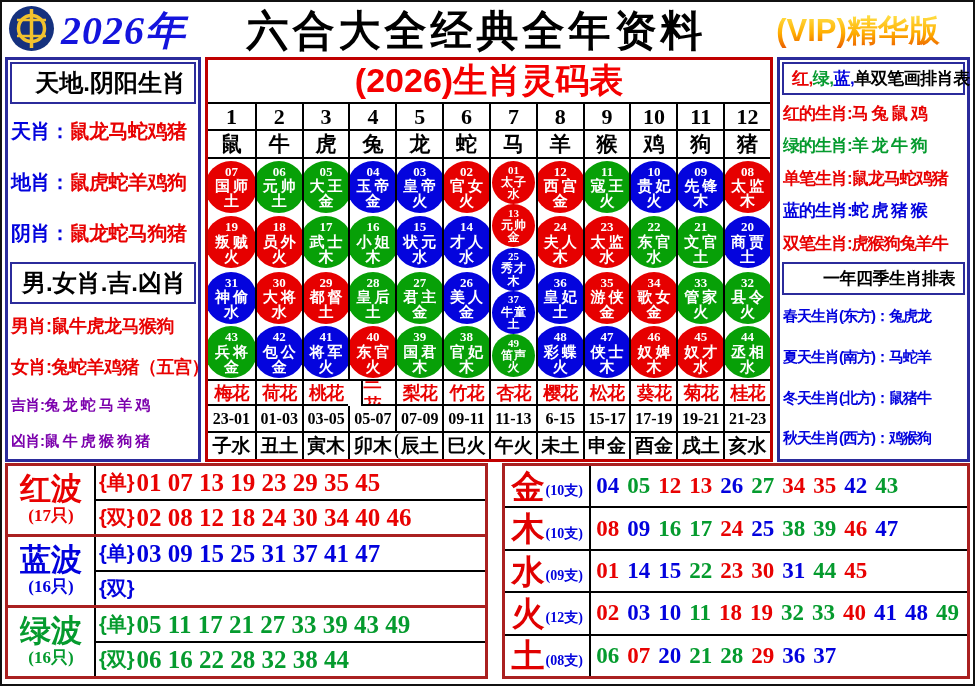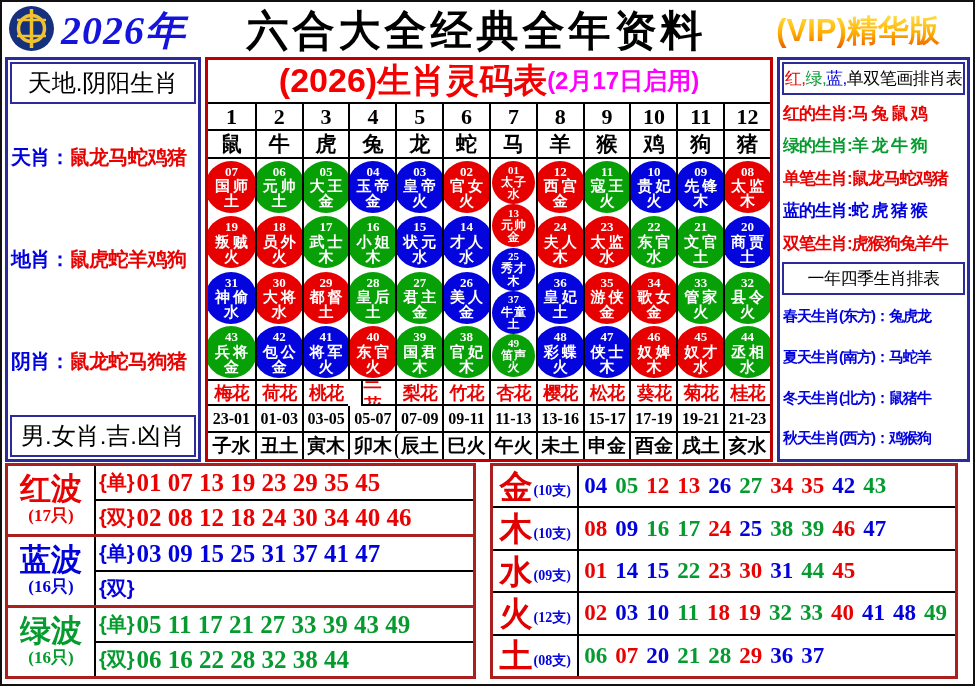--- a/index.html
+++ b/index.html
@@ -21,22 +21,22 @@
   @supports ((-webkit-background-clip:text) or (background-clip:text)){
     .vip{background:linear-gradient(180deg,#ffe24a 10%,#ffae00 55%,#e85500 95%);
          -webkit-background-clip:text; background-clip:text; color:transparent;}
   }
 
   
   .main{height:405px; display:flex; padding:0 3px; gap:4px;}
   .panel{border:3px solid var(--navy); background:#fff; display:flex; flex-direction:column;}
   .left-panel{width:196px;}
   .right-panel{width:193px;}
-  .panel-title{border:2px solid var(--navy); margin:2px; text-align:center; font-weight:400;
-               color:#000; padding:3px 0; white-space:nowrap;}
+  .panel-title{border:2px solid var(--navy); margin:2px; text-align:right; font-weight:700;
+               color:#000; padding:3px 8px; white-space:nowrap;}
   .left-panel .panel-title{font-size:24px;}
   .right-panel .panel-title{font-size:17px; letter-spacing:-0.5px;}
   .rows-area{flex:1; display:flex; flex-direction:column; justify-content:space-around; padding:0 3px;}
   .side-row{font-weight:900; font-size:20px; white-space:nowrap; letter-spacing:-0.5px;}
   .side-row2{font-weight:900; font-size:18px; white-space:nowrap; letter-spacing:-0.5px;}
   .rrow{font-weight:900; font-size:17px; white-space:nowrap; letter-spacing:-1px;}
   .c-red{color:var(--red);} .c-blue{color:var(--blue);} .c-green{color:var(--green);}
   .c-purple{color:var(--purple);} .c-black{color:#000;}
 
   
@@ -58,21 +58,21 @@
   .ball{width:52px; height:52px; border-radius:50%; color:#fff; display:flex; flex-direction:column;
         align-items:center; justify-content:center; line-height:1.02; font-weight:bold; flex-shrink:0;}
   .ball .bn{font-family:"Liberation Serif","DejaVu Serif",serif; font-size:13px;}
   .ball .bt{font-size:15px; letter-spacing:3px; padding-left:3px; white-space:nowrap;}
   .ball .be{font-size:15px;}
   .ball-sm{width:43px; height:43px;}
   .ball-sm .bn{font-size:11px;} .ball-sm .bt{font-size:12px; letter-spacing:1px; padding-left:1px;} .ball-sm .be{font-size:12px;}
   .ball-red{background:var(--ballred);} .ball-blue{background:var(--ballblue);} .ball-green{background:var(--ballgreen);}
 
   
-  .bottom{height:220px; display:flex; gap:14px; padding:1px 15px 3px 3px;}
+  .bottom{height:220px; display:flex; gap:14px; padding:1px 3px 3px 3px;}
   .waves-box{width:486px; border:3px solid var(--darkred); display:flex; flex-direction:column; background:#fff;}
   .wave-group{flex:1; display:flex;}
   .wave-sep{border-top:3px solid var(--darkred);}
   .wave-label{width:88px; border-right:2px solid #000; display:flex; flex-direction:column;
               align-items:center; justify-content:center;}
   .wave-name{font-size:31px; font-weight:900; line-height:1;}
   .wave-count{font-family:"Liberation Serif","DejaVu Serif",serif; font-size:17px; font-weight:bold;}
   .wave-rows{flex:1; display:flex; flex-direction:column;}
   .wave-row{flex:1; display:flex; align-items:center; padding-left:3px;
             font-family:"Liberation Serif","DejaVu Serif",serif; font-size:25px; font-weight:bold; white-space:nowrap;}
@@ -112,26 +112,31 @@
   <div class="main">
 
     <div class="panel left-panel">
       <div class="panel-title">天地.阴阳生肖</div>
       <div class="rows-area" id="left-top-rows">
           <div class="side-row"><span class="c-blue">天肖：</span><span class="c-red">鼠龙马蛇鸡猪</span></div>
           <div class="side-row"><span class="c-blue">地肖：</span><span class="c-red">鼠虎蛇羊鸡狗</span></div>
           <div class="side-row"><span class="c-blue">阴肖：</span><span class="c-red">鼠龙蛇马狗猪</span></div>
         </div>
       <div class="panel-title">男.女肖.吉.凶肖</div>
+      <div class="rows-area" id="left-bottom-rows">
+          <div class="side-row2"><span class="c-red">男肖:</span><span class="c-red">鼠牛虎龙马猴狗</span></div>
+          <div class="side-row2"><span class="c-red">女肖:</span><span class="c-red">兔蛇羊鸡猪（五宫）</span></div>
+          <div class="side-row2" style="font-size: 15px;"><span class="c-purple">吉肖:</span><span class="c-purple">兔 龙 蛇 马 羊 鸡</span></div>
+          <div class="side-row2" style="font-size: 15px;"><span class="c-purple">凶肖:</span><span class="c-purple">鼠 牛 虎 猴 狗 猪</span></div>
+        </div>
     </div>
 
     <div class="center-panel">
       <div class="center-title">
         <span class="ct-main">(2026)生肖灵码表</span>
-        <span class="ct-sub">(2月17日启用)</span>
       </div>
       <div class="zgrid" id="zodiac-grid">
           <div class="zcell num-cell hline" style="grid-area: 1 / 1;">1</div>
           <div class="zcell num-cell hline vline" style="grid-area: 1 / 2;">2</div>
           <div class="zcell num-cell hline vline" style="grid-area: 1 / 3;">3</div>
           <div class="zcell num-cell hline vline" style="grid-area: 1 / 4;">4</div>
           <div class="zcell num-cell hline vline" style="grid-area: 1 / 5;">5</div>
           <div class="zcell num-cell hline vline" style="grid-area: 1 / 6;">6</div>
           <div class="zcell num-cell hline vline" style="grid-area: 1 / 7;">7</div>
           <div class="zcell num-cell hline vline" style="grid-area: 1 / 8;">8</div>
@@ -498,21 +503,21 @@
           <div class="zcell flower-cell hline vline" style="grid-area: 7 / 10;">葵花</div>
           <div class="zcell flower-cell hline vline" style="grid-area: 7 / 11;">菊花</div>
           <div class="zcell flower-cell hline vline" style="grid-area: 7 / 12;">桂花</div>
           <div class="zcell range-cell hline" style="grid-area: 8 / 1;">23-01</div>
           <div class="zcell range-cell hline vline" style="grid-area: 8 / 2;">01-03</div>
           <div class="zcell range-cell hline vline" style="grid-area: 8 / 3;">03-05</div>
           <div class="zcell range-cell hline vline" style="grid-area: 8 / 4;">05-07</div>
           <div class="zcell range-cell hline vline" style="grid-area: 8 / 5;">07-09</div>
           <div class="zcell range-cell hline vline" style="grid-area: 8 / 6;">09-11</div>
           <div class="zcell range-cell hline vline" style="grid-area: 8 / 7;">11-13</div>
-          <div class="zcell range-cell hline vline" style="grid-area: 8 / 8;">13-16</div>
+          <div class="zcell range-cell hline vline" style="grid-area: 8 / 8;">6-15</div>
           <div class="zcell range-cell hline vline" style="grid-area: 8 / 9;">15-17</div>
           <div class="zcell range-cell hline vline" style="grid-area: 8 / 10;">17-19</div>
           <div class="zcell range-cell hline vline" style="grid-area: 8 / 11;">19-21</div>
           <div class="zcell range-cell hline vline" style="grid-area: 8 / 12;">21-23</div>
           <div class="zcell branch-cell" style="grid-area: 9 / 1;">子水</div>
           <div class="zcell branch-cell vline" style="grid-area: 9 / 2;">丑土</div>
           <div class="zcell branch-cell vline" style="grid-area: 9 / 3;">寅木</div>
           <div class="zcell branch-cell vline" style="grid-area: 9 / 4;">卯木</div>
           <div class="zcell branch-cell vline" style="grid-area: 9 / 5; border-radius: 6px;">辰土</div>
           <div class="zcell branch-cell vline" style="grid-area: 9 / 6;">巳火</div>

